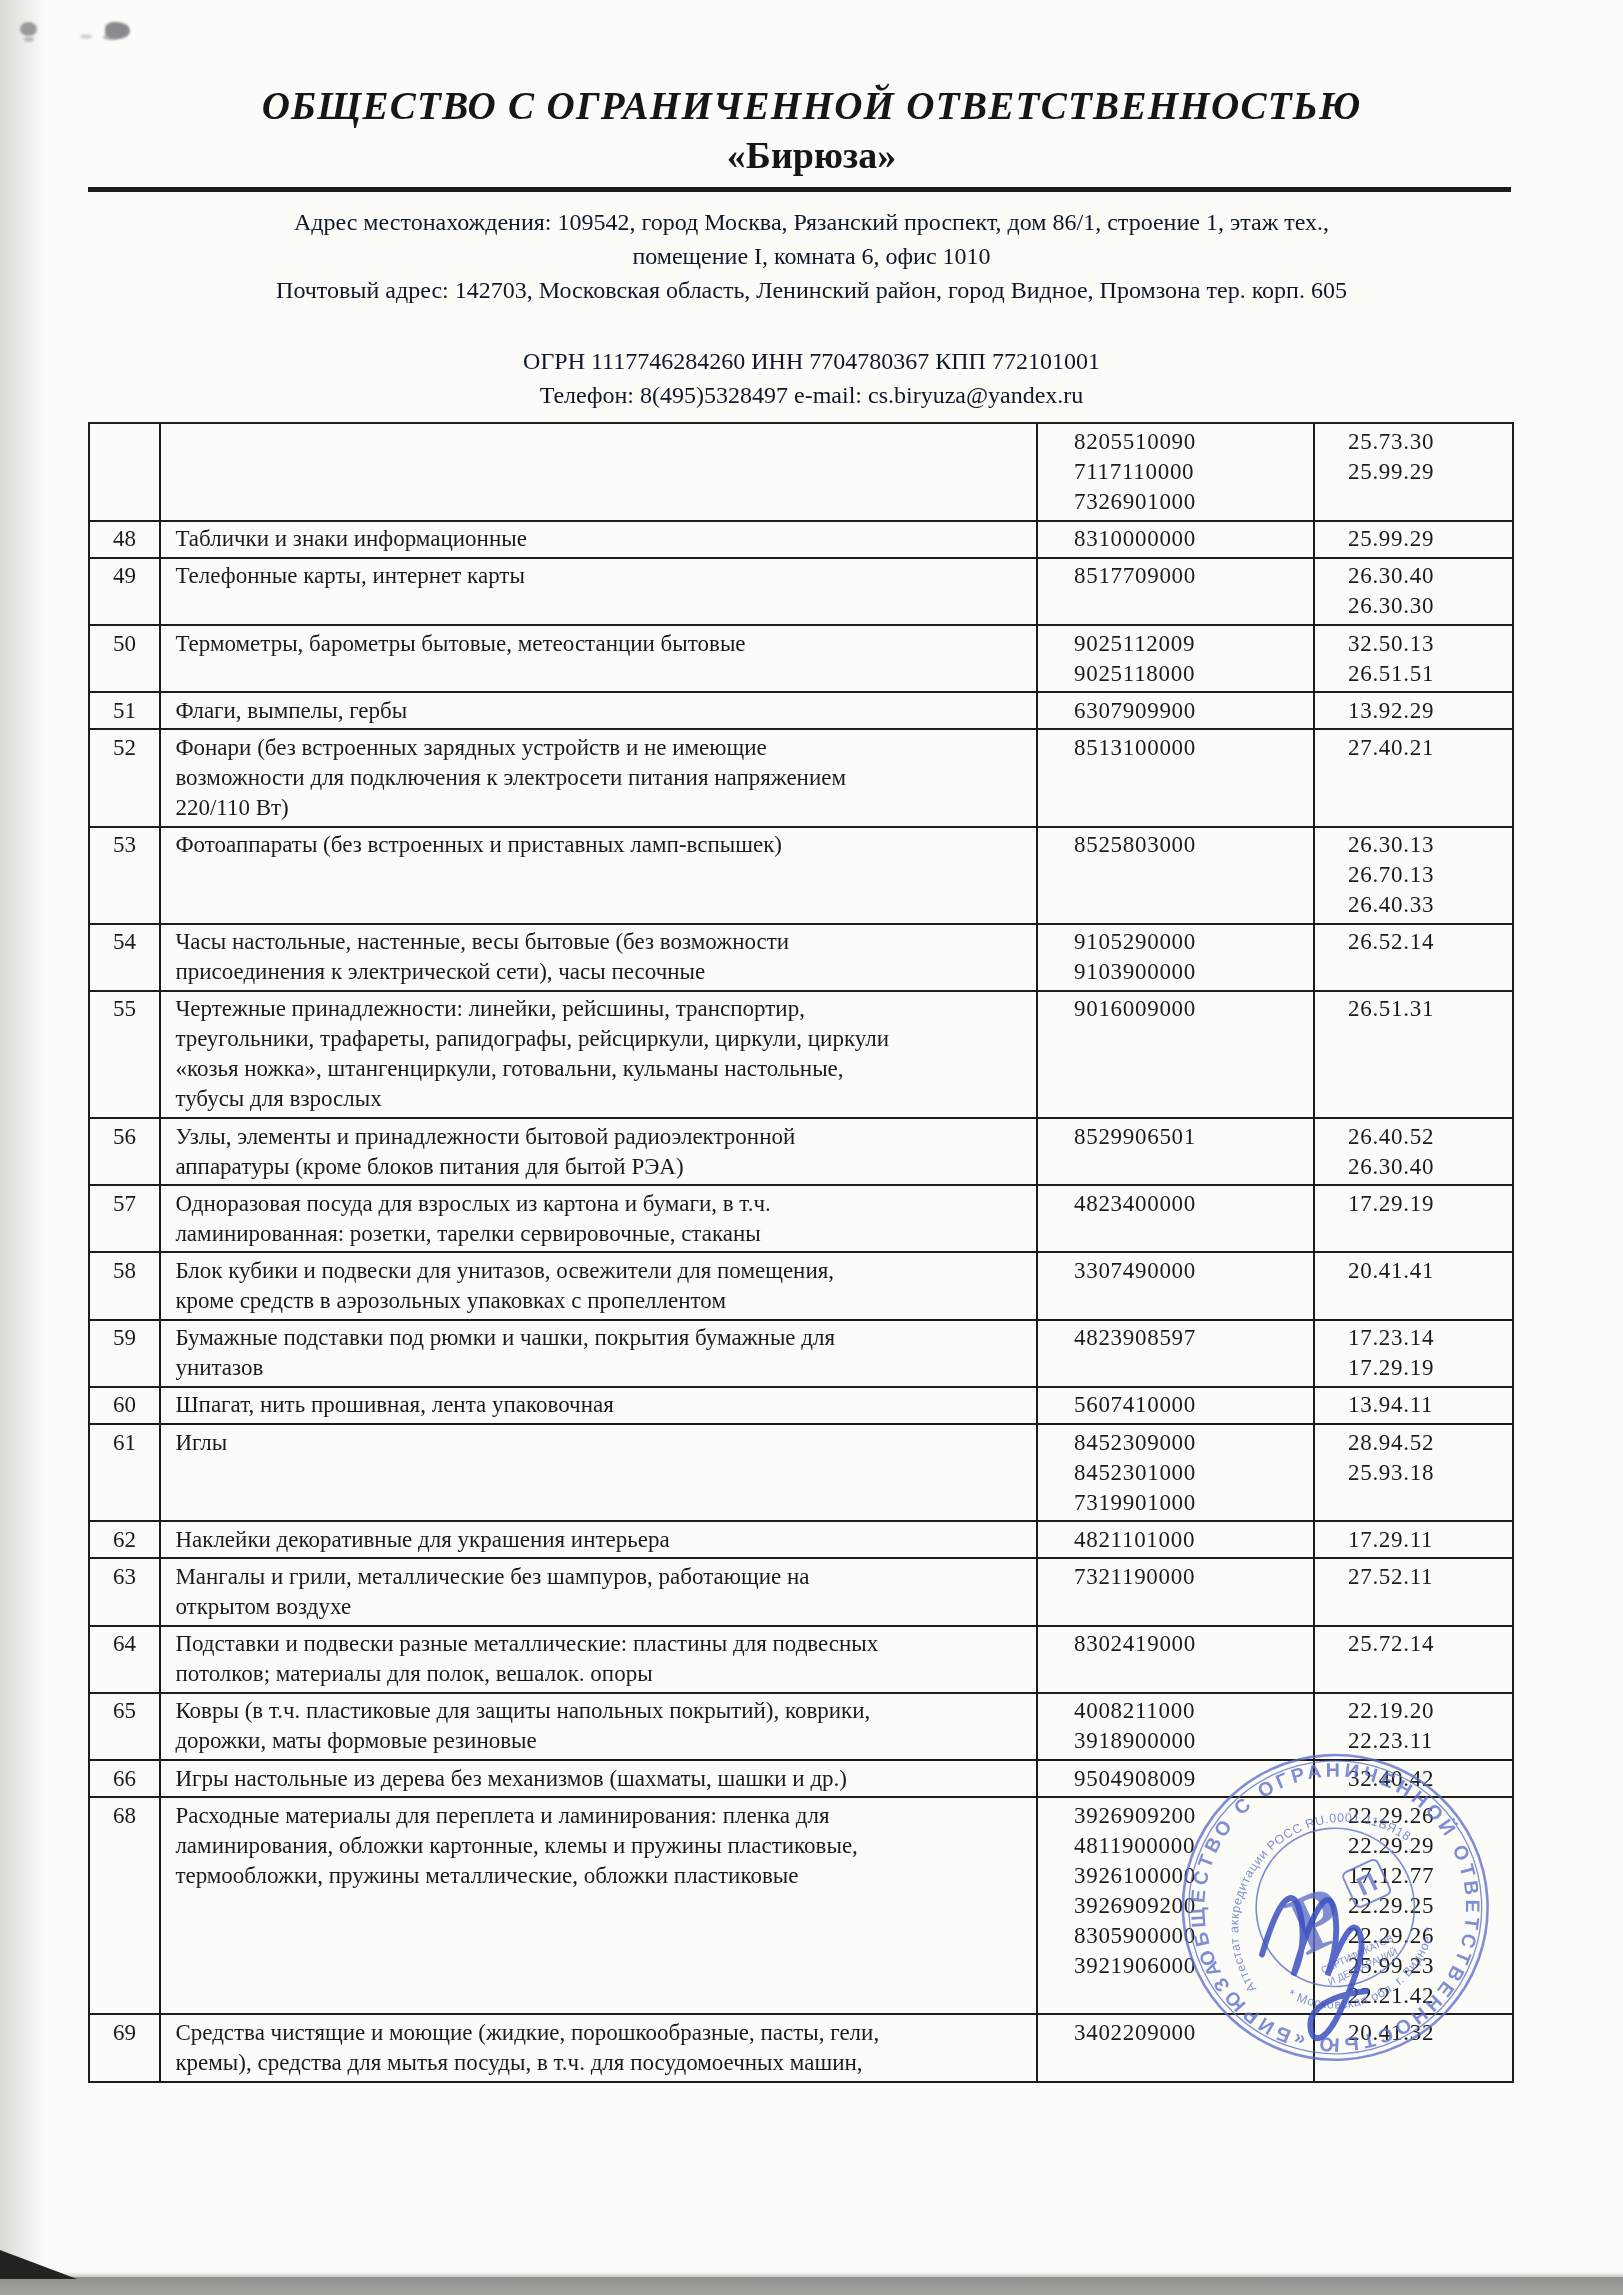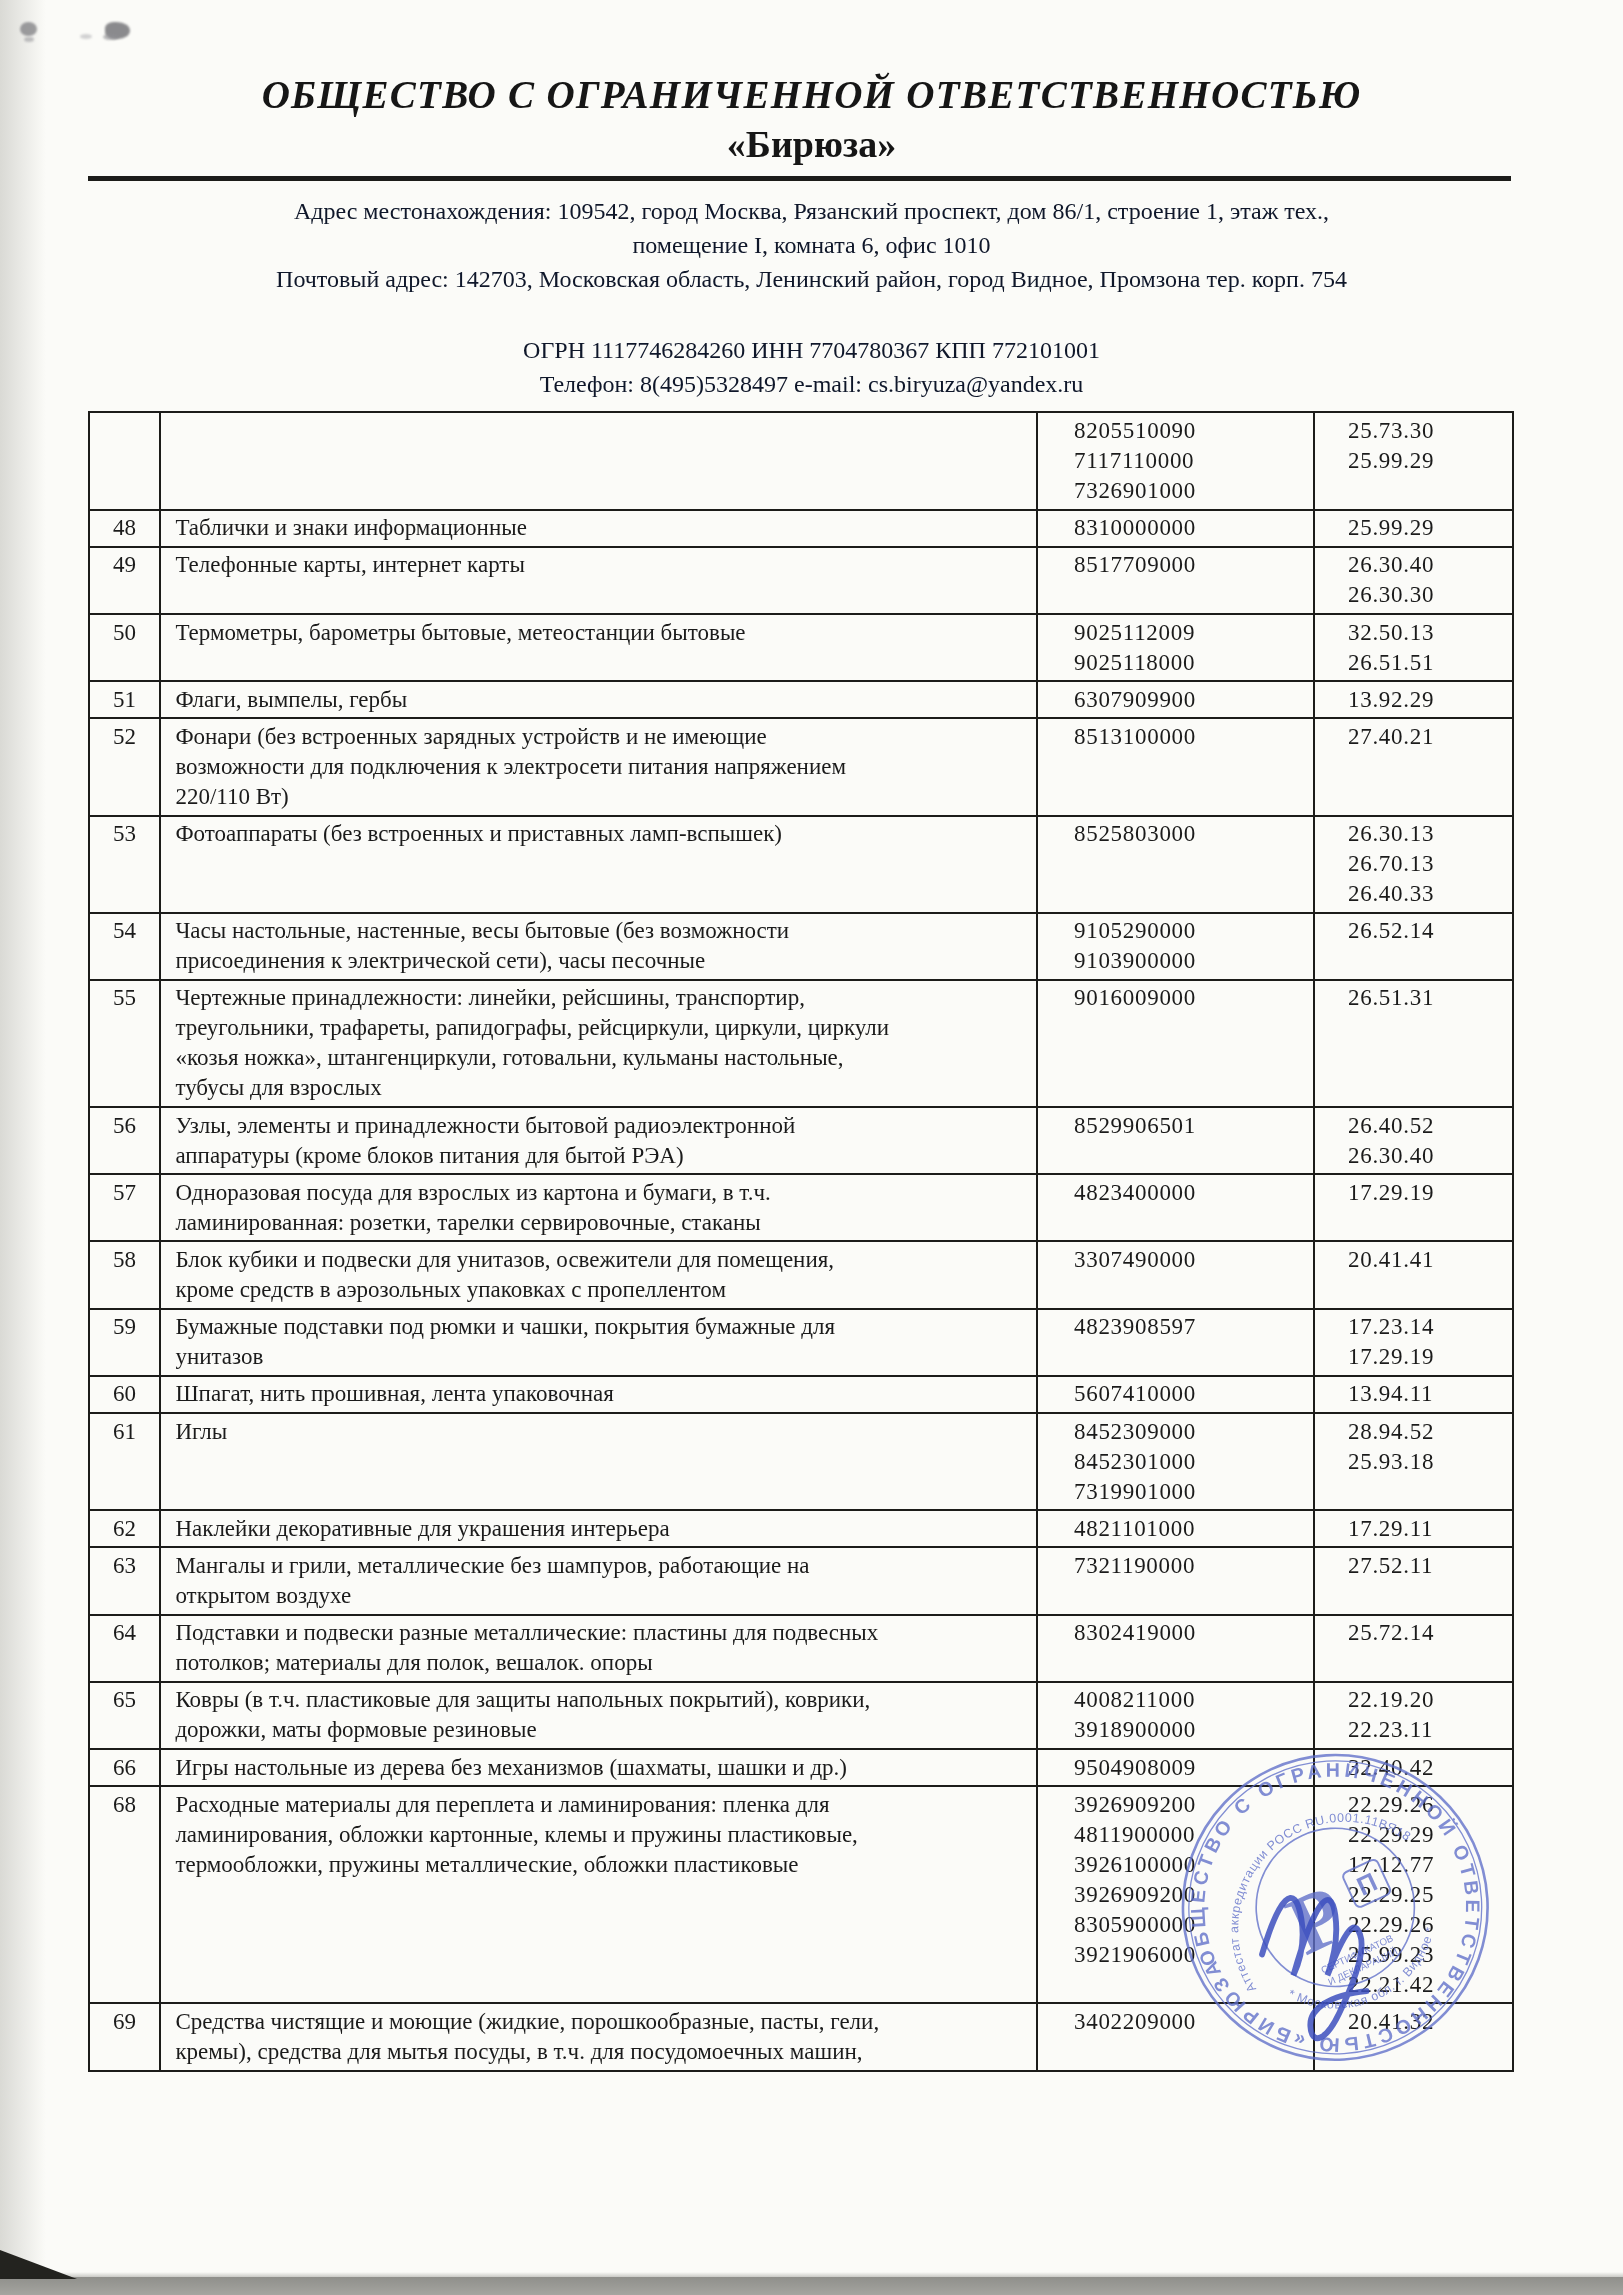--- a/index.html
+++ b/index.html
@@ -18,21 +18,21 @@
     background:linear-gradient(90deg,rgba(190,190,184,.55),rgba(190,190,184,0));
     pointer-events:none;
   }
   .smudge{position:absolute;border-radius:50%;filter:blur(1px);}
   .s1{left:19.6px;top:22px;width:17px;height:14.4px;background:#77777b;opacity:.7;}
   .s2{left:23.6px;top:37px;width:10.5px;height:5.2px;background:#9a9a9e;opacity:.6;}
   .s3{left:80px;top:34px;width:11.8px;height:5.2px;background:#a9a9ad;opacity:.5;}
   .s4{left:105px;top:22px;width:25px;height:17px;background:#6f6f73;opacity:.8;border-radius:40% 60% 55% 45%;}
   .s5{left:103px;top:34px;width:15.7px;height:5.9px;background:#8e8e92;opacity:.6;}
 
-  .letterhead{padding-top:73px;}
+  .letterhead{padding-top:73px;margin-top:11px;}
   .company-name{
     text-align:center;font-weight:bold;font-style:italic;
     font-size:39px;line-height:43px;letter-spacing:1.3px;color:#161616;
   }
   .company-name2{
     text-align:center;font-weight:bold;
     font-size:38px;line-height:42px;margin-top:6.5px;color:#161616;
   }
   .rule{height:4.6px;background:#1c1c1a;width:1423px;margin:11.8px 0 13px 88px;}
   .addr{
@@ -86,21 +86,21 @@
   <div class="smudge s3"></div>
   <div class="smudge s4"></div>
   <div class="smudge s5"></div>
 
   <div class="letterhead">
     <div class="company-name">ОБЩЕСТВО С ОГРАНИЧЕННОЙ ОТВЕТСТВЕННОСТЬЮ</div>
     <div class="company-name2">«Бирюза»</div>
     <div class="rule"></div>
     <div class="addr">Адрес местонахождения: 109542, город Москва, Рязанский проспект, дом 86/1, строение 1, этаж тех.,</div>
     <div class="addr">помещение I, комната 6, офис 1010</div>
-    <div class="addr">Почтовый адрес: 142703, Московская область, Ленинский район, город Видное, Промзона тер. корп. 754</div>
+    <div class="addr">Почтовый адрес: 142703, Московская область, Ленинский район, город Видное, Промзона тер. корп. 605</div>
     <div class="addr reg">ОГРН 1117746284260 ИНН 7704780367 КПП 772101001</div>
     <div class="addr">Телефон: 8(495)5328497 e-mail: cs.biryuza@yandex.ru</div>
   </div>
 
   <table class="doc-table">
     <colgroup>
       <col class="col-num">
         <col class="col-desc">
         <col class="col-code">
         <col class="col-class">

